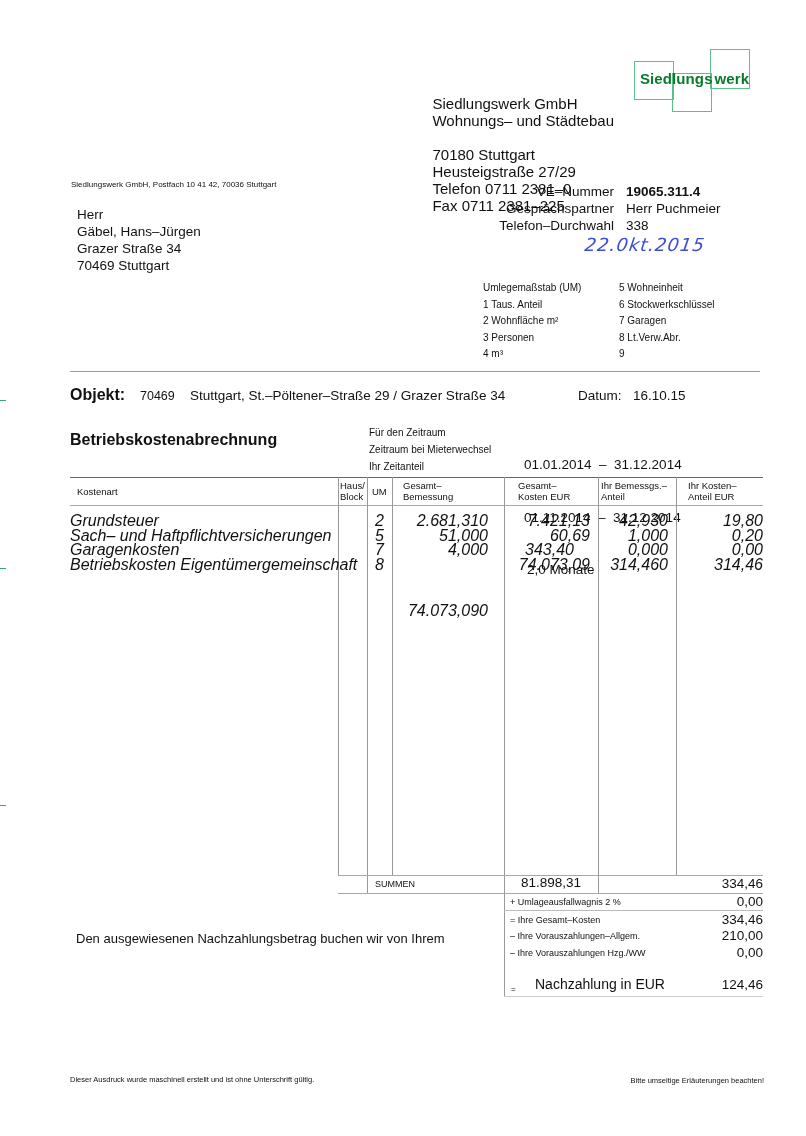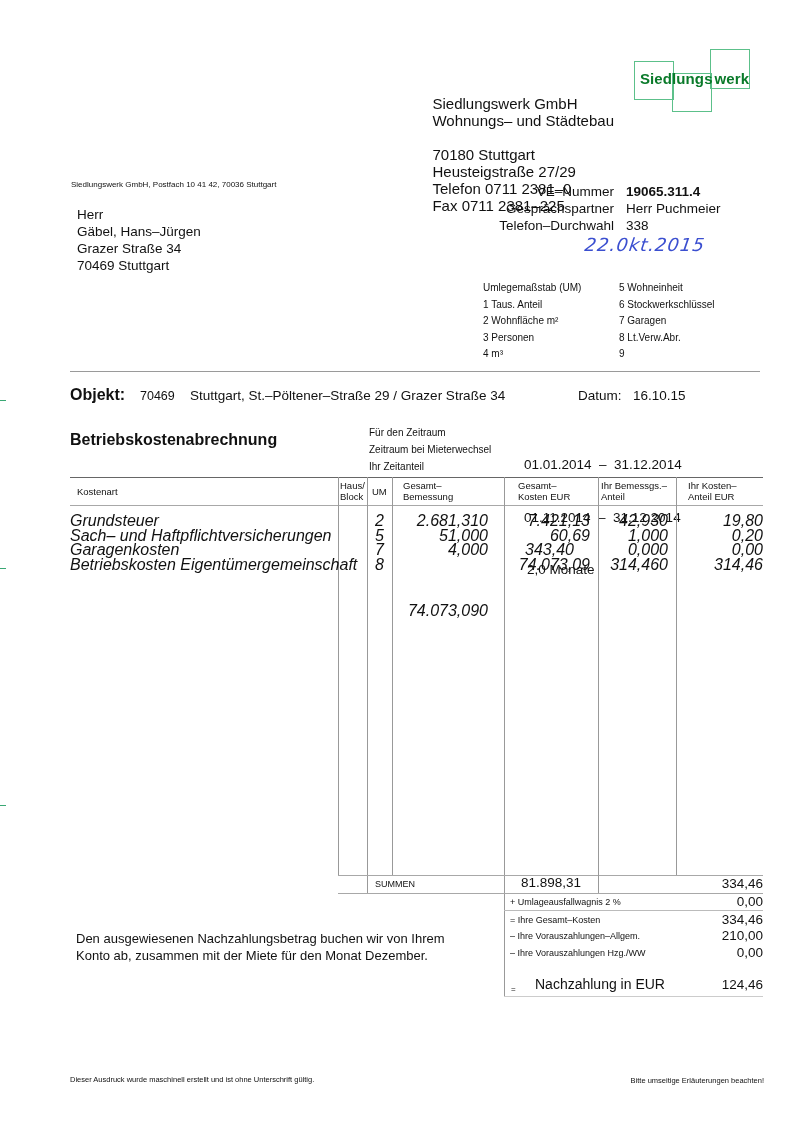--- a/index.html
+++ b/index.html
@@ -191,19 +191,18 @@
     <div class="abs r" style="right:43px; top:945px; font-size:13.5px;">0,00</div>
   </div>
 
 <div class="abs" style="left:511px; top:985px; font-size:8px;">=</div>
 <div class="abs" style="left:535px; top:976px; font-size:14px;">Nachzahlung in EUR</div>
 <div class="abs r" style="right:43px; top:977px; font-size:13.5px;">124,46</div>
 <div class="hline" style="left:504px; top:996px; width:259px; background:#ccc;"></div>
 
 <div class="abs" style="left:76px; top:930px; font-size:13px; line-height:17px;">
   <div>Den ausgewiesenen Nachzahlungsbetrag buchen wir von Ihrem</div>
-  <div>Konto ab, zusammen mit der Miete für den Monat Dezember.</div>
 </div>
 
 <div class="abs foot" style="left:70px; top:1075px;">Dieser Ausdruck wurde maschinell erstellt und ist ohne Unterschrift gültig.</div>
 <div class="abs foot" style="right:42px; top:1076px;">Bitte umseitige Erläuterungen beachten!</div>
 <div class="abs foot" style="left:70px; top:1089px;">
 </div>
 
 </body></html>

